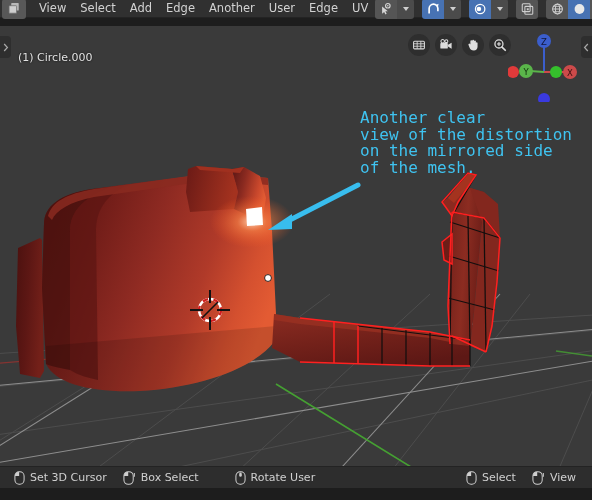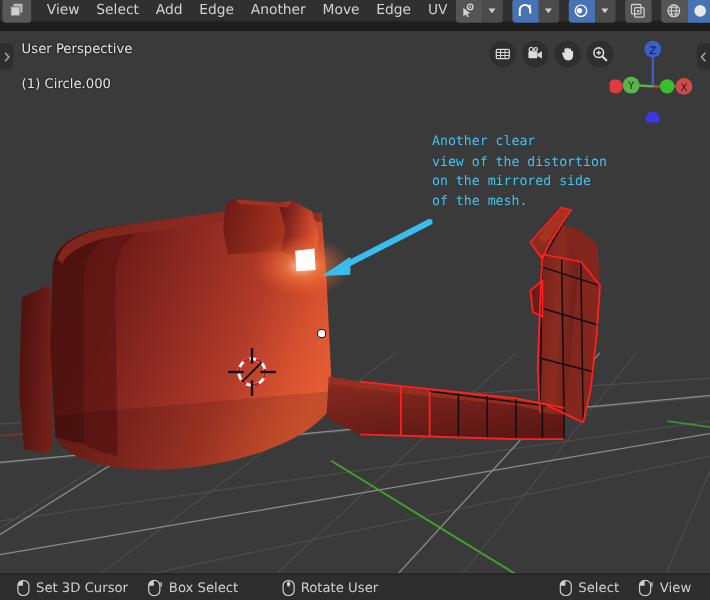--- a/index.html
+++ b/index.html
@@ -74,21 +74,21 @@
   
   .vp-text {
     position: absolute;
     color: #e3e3e3;
     font-size: 11px;
     font-family: "DejaVu Sans", sans-serif;
     text-shadow: 0 0 2px rgba(0,0,0,.9);
     white-space: nowrap;
   }
   #vp-line1 { left: 18px; top: 8px; }
-  #vp-line2 { left: 18px; top: 25px; margin-top: 12px; }
+  #vp-line2 { left: 18px; top: 25px; }
 
   
   .side-tab {
     position: absolute;
     width: 11px; height: 22px;
     background: #2e2e2e;
     color: #9a9a9a;
     font-size: 10px;
     display: flex; align-items: center; justify-content: center;
   }
@@ -103,29 +103,29 @@
     background: #2e2e2e;
     display: flex; align-items: center; justify-content: center;
   }
 
   
   #annotation {
     position: absolute;
     left: 360px; top: 84px;
     color: #3fc3f0;
     font-family: "DejaVu Sans Mono", monospace;
-    font-size: 11px;
+    font-size: 16px;
     line-height: 16.5px;
     white-space: pre;
     letter-spacing: 0px;
   }
 
   
   #statusbar {
-    position: absolute; left: 0; bottom: 0;
+    position: absolute; left: 0; bottom: 12px;
     width: 592px; height: 22px;
     background: #2d2d2d;
     border-top: 1px solid #232323;
     display: flex; align-items: center;
     box-sizing: border-box;
   }
   .status-item {
     display: flex; align-items: center;
     color: #d0d0d0;
     font-size: 11px;
@@ -149,21 +149,21 @@
         <rect x="2.2" y="5" width="8" height="8" rx="0.6" fill="#cfcfcf" stroke="#6d6d6d" stroke-width="0.8"></rect>
       </svg>
     </div>
 
     <div class="menu-row">
       <div class="menu-item">View</div>
       <div class="menu-item">Select</div>
       <div class="menu-item">Add</div>
       <div class="menu-item">Edge</div>
       <div class="menu-item">Another</div>
-      <div class="menu-item">Move</div>
+      <div class="menu-item">User</div>
       <div class="menu-item">Edge</div>
       <div class="menu-item">UV</div>
     </div>
 
     <div class="hdr-spacer"></div>
 
     <div class="hdr-group">
       <div class="hdr-btn first">
         <svg width="15" height="14" viewBox="0 0 16 16">
           <circle cx="9.5" cy="4.3" r="2.6" fill="none" stroke="#d6d6d6" stroke-width="1.3"></circle>
@@ -417,21 +417,20 @@
       </g>
 
       <circle cx="268" cy="252" r="3.4" fill="#ffffff" stroke="#000000" stroke-width="0.8"></circle>
 
       <g>
         <line x1="358" y1="159" x2="286" y2="196" stroke="#38bdee" stroke-width="5" stroke-linecap="round"></line>
         <path d="M268 204 L292 188 L292 203 Z" fill="#38bdee"></path>
       </g>
     </svg>
 
-    <div class="vp-text" id="vp-line1">User Perspective</div>
     <div class="vp-text" id="vp-line2">(1) Circle.000</div>
 
     <div id="annotation">Another clear
 view of the distortion
 on the mirrored side
 of the mesh.</div>
 
     <div class="side-tab" id="tab-left">
       <svg width="7" height="9" viewBox="0 0 8 10">
         <path d="M2.5 1 L6.2 5 L2.5 9" fill="none" stroke="#a8a8a8" stroke-width="1.4"></path>

